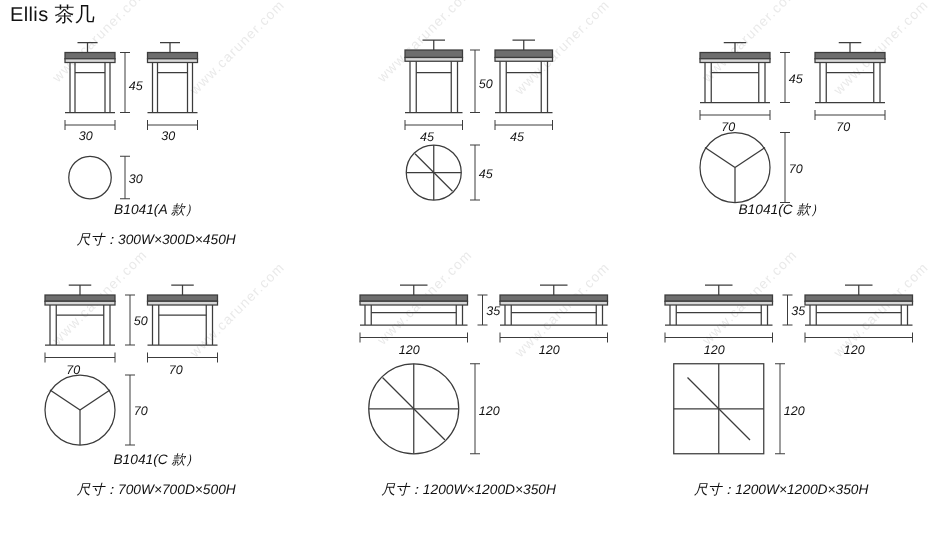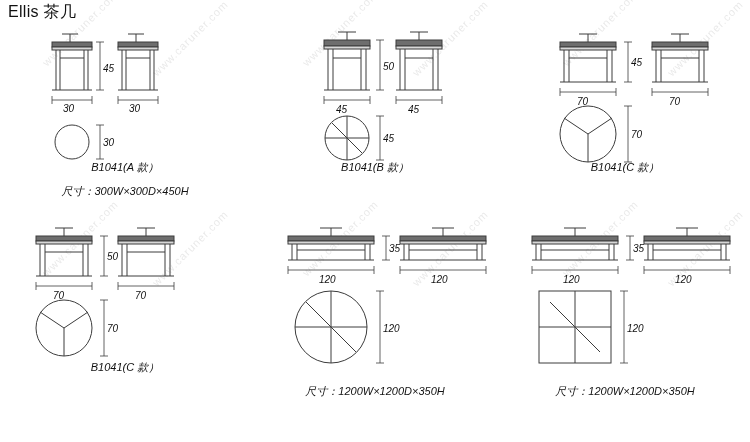--- a/index.html
+++ b/index.html
@@ -209,21 +209,20 @@
         <text class="dimtext" x="158" y="99" font-size="12">45</text>
 
         <g stroke="#3c3c3c" stroke-width="0.8">
           <line x1="130" y1="102" x2="130" y2="146"></line>
           <line x1="126" y1="102" x2="134" y2="102"></line>
           <line x1="126" y1="146" x2="134" y2="146"></line>
         </g>
         <text class="dimtext" x="133" y="128">45</text>
       </svg>
     </div>
-    <div class="caption cap-name">B1041(B 款）</div>
   </div>
 
   <div class="cell">
     <div class="drawing">
       <svg width="250" height="150" viewBox="0 0 250 150">
 
         <g stroke="#3c3c3c" stroke-width="1" fill="none">
           <rect x="60" y="28" width="56" height="5" fill="#6e6e6e" stroke="#3c3c3c"></rect>
           <rect x="60" y="33" width="56" height="3" fill="#d8d8d8" stroke="#3c3c3c"></rect>
           <line x1="64" y1="36" x2="64" y2="68"></line>
@@ -348,20 +347,21 @@
 
         <g stroke="#3c3c3c" stroke-width="0.8">
           <line x1="104" y1="86" x2="104" y2="142"></line>
           <line x1="100" y1="86" x2="108" y2="86"></line>
           <line x1="100" y1="142" x2="108" y2="142"></line>
         </g>
         <text class="dimtext" x="107" y="118">70</text>
       </svg>
     </div>
     <div class="caption cap-name">B1041(C 款）</div>
+    <div class="caption cap-size">尺寸：700W×700D×500H</div>
   </div>
 
   <div class="cell">
     <div class="drawing">
       <svg width="250" height="150" viewBox="0 0 250 150">
 
         <g stroke="#3c3c3c" stroke-width="1" fill="none">
           <rect x="38" y="22" width="86" height="5" fill="#6e6e6e" stroke="#3c3c3c"></rect>
           <rect x="38" y="27" width="86" height="3" fill="#d8d8d8" stroke="#3c3c3c"></rect>
           <line x1="42" y1="30" x2="42" y2="46"></line>

